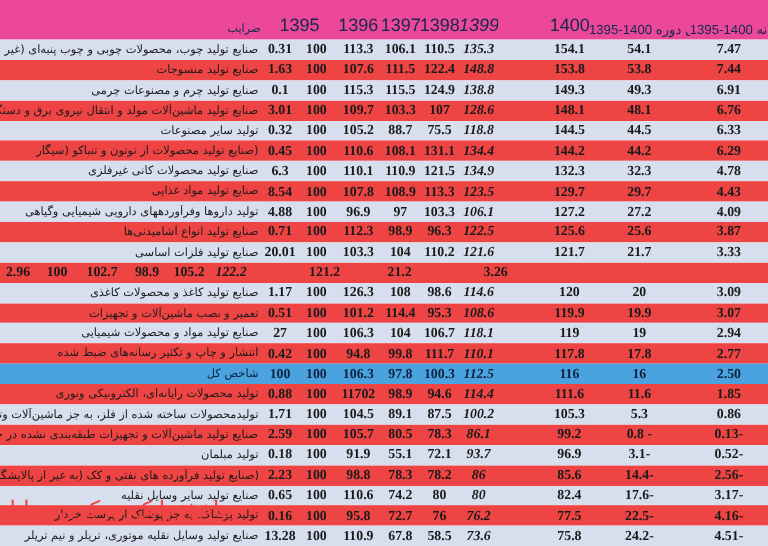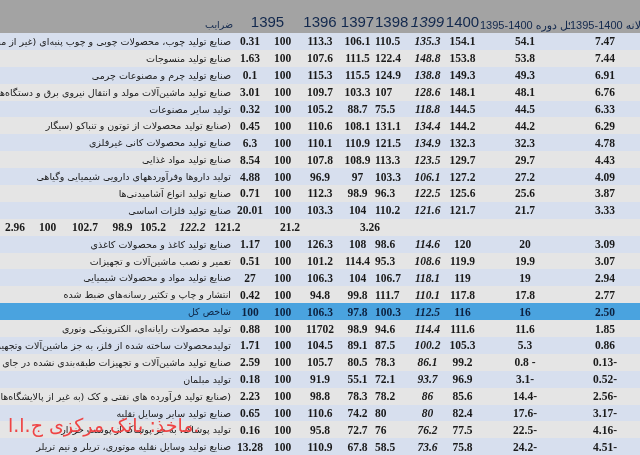--- a/index.html
+++ b/index.html
@@ -1,35 +1,35 @@
 <!DOCTYPE html>
 <html><head>
 <meta charset="utf-8">
 <style>
   html, body { margin:0; padding:0; background:#ffffff; }
   body { width:640px; height:455px; overflow:hidden; font-family:"Liberation Serif", serif; }
   .tbl { position:absolute; left:0; top:0; width:640px; }
-  .hdr { display:flex; height:33px; background:#a3a3a3; color:#12284d; align-items:flex-end; }
+  .hdr { display:flex; height:33px; background:#ec4899; color:#12284d; align-items:flex-end; }
   .hdr .c { font-family:"Liberation Sans", sans-serif; font-size:15px; padding-bottom:3px; text-align:center; }
   .hdr .c.small { font-size:11px; line-height:12px; padding-bottom:2px; }
   .hdr .c.name { text-align:right; padding-right:2px; }
   .row { display:flex; height:16.9px; align-items:center; font-size:11.5px; font-weight:bold; color:#1a1a1a; }
   .row.odd { background:#d7dfee; }
-  .row.even { background:#e5e5e5; }
+  .row.even { background:#ef4444; }
   .row.hl { background:#4aa3df; color:#0d2240; }
   .c { box-sizing:border-box; white-space:nowrap; overflow:hidden; }
   .c.name { width:235px; direction:rtl; text-align:right; font-family:"DejaVu Sans", sans-serif; font-weight:normal; font-size:9.5px; padding-right:4px; }
   .row.hl .c.name { font-weight:normal; }
   .c.w { width:30px; text-align:center; }
   .c.y95 { width:35px; text-align:center; }
   .c.y96 { width:40px; text-align:center; }
   .c.y97 { width:35px; text-align:center; }
-  .c.y98 { width:35px; text-align:left; }
+  .c.y98 { width:35px; text-align:center; }
   .c.y99 { width:35px; text-align:center;font-style:italic; }
-  .c.y00 { width:35px; text-align:center; }
+  .c.y00 { width:35px; text-align:center;margin-left:43px; }
   .c.tot { width:90px; text-align:center; }
   .c.avg { width:70px; text-align:center; }
   .hdr .c.w { width:65px; }
   .footer { position:absolute; left:8px; top:414px; font-family:"DejaVu Sans", sans-serif; font-size:19px; color:#ef4444; direction:rtl; }
 </style>
 </head>
 <body>
 
 <div class="tbl">
   <div class="hdr">

